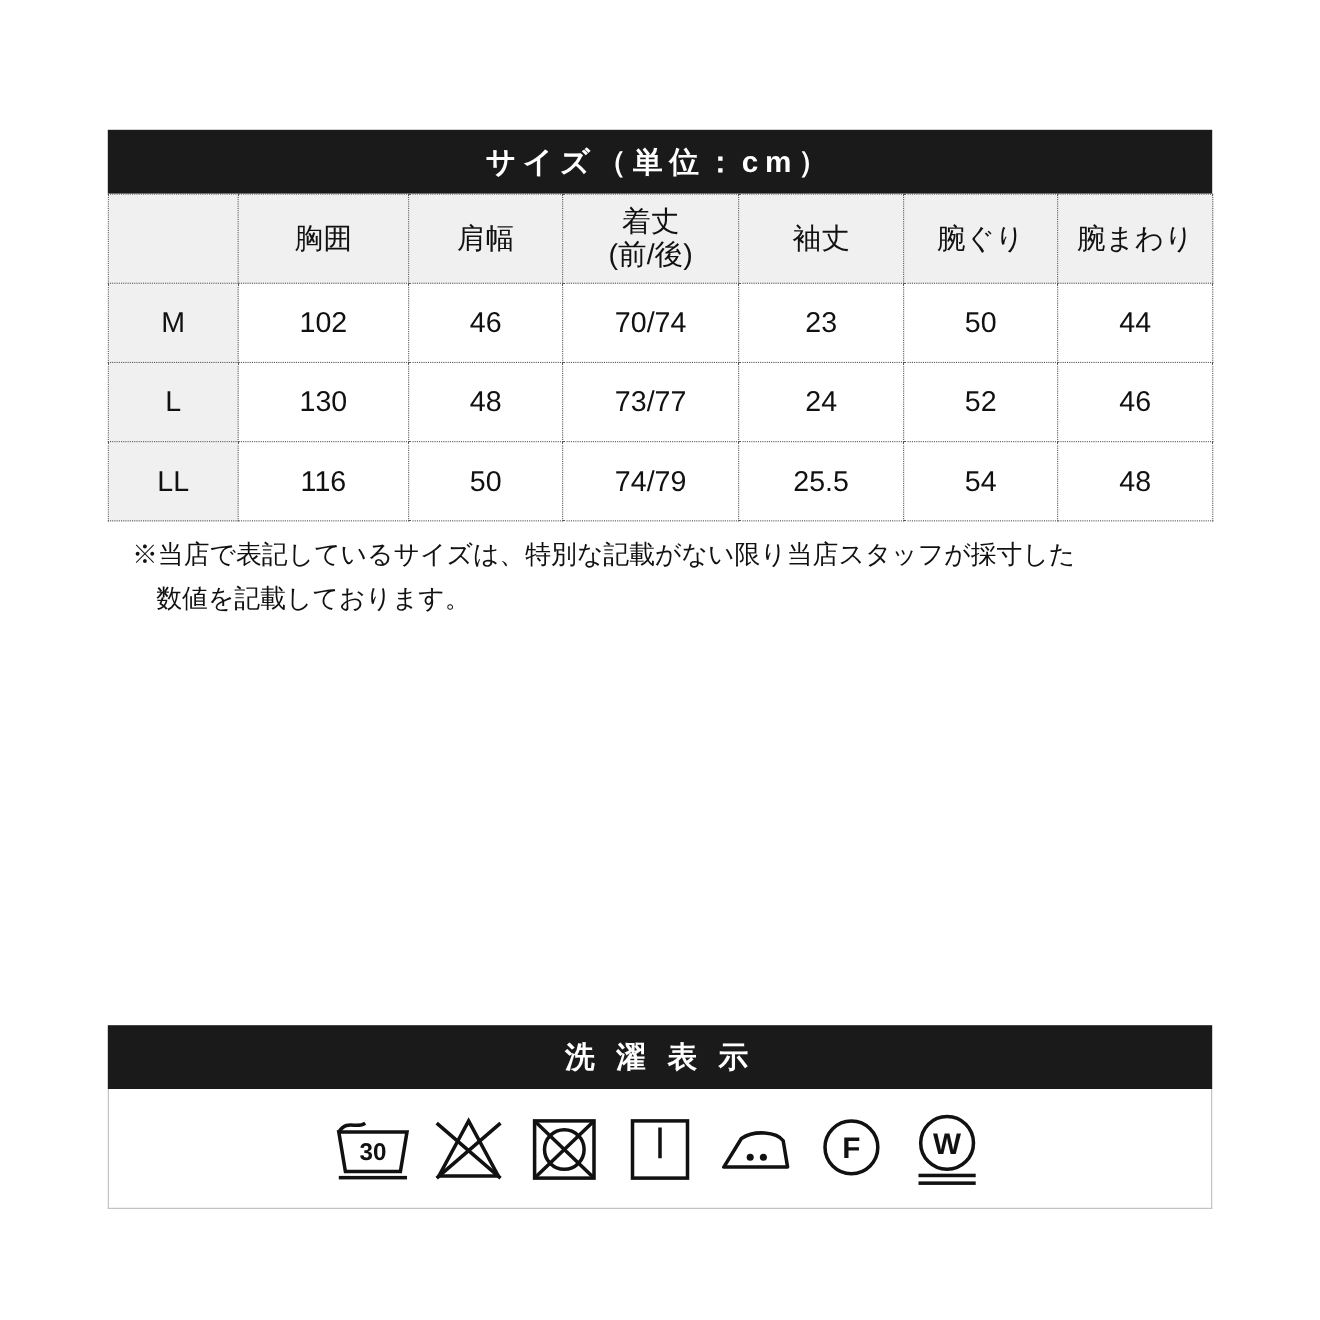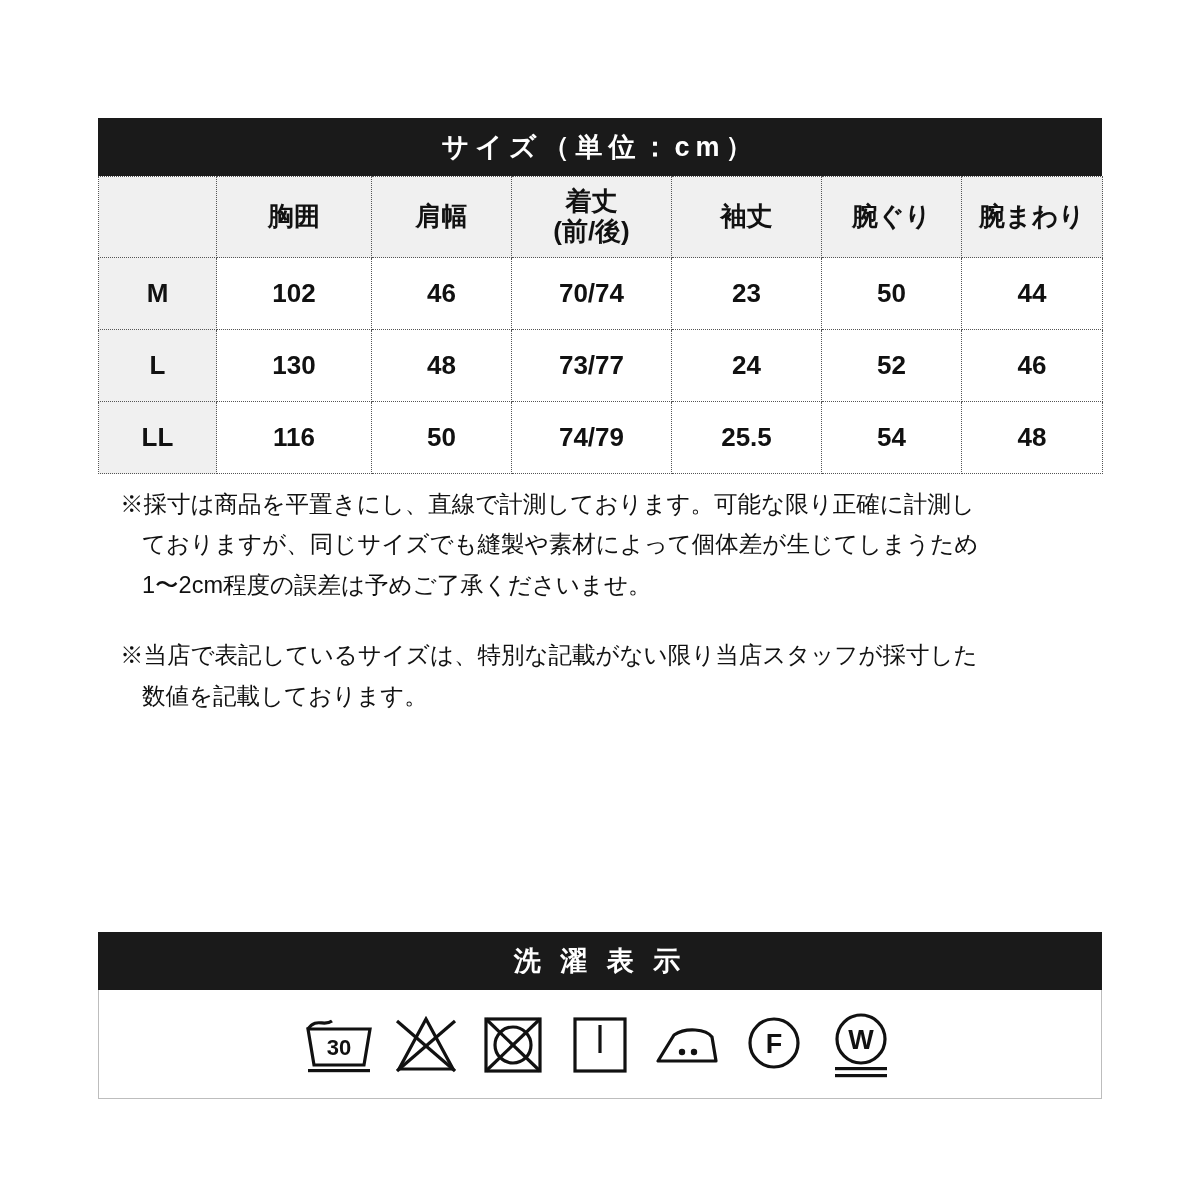--- a/index.html
+++ b/index.html
@@ -41,21 +41,21 @@
     line-height: 58px;
   }
   table.size {
     border-collapse: collapse;
     width: 1004px;
     table-layout: fixed;
   }
   table.size td, table.size th {
     border: 1px dotted #555555;
     text-align: center;
-    font-weight: 700;
+    font-weight: 400;
     color: #111111;
     background: #ffffff;
   }
   table.size thead th {
     background: #f0f0f0;
     height: 78px;
     font-size: 26px;
     line-height: 1.15;
     vertical-align: middle;
   }
@@ -188,25 +188,20 @@
           <td>25.5</td>
           <td>54</td>
           <td>48</td>
         </tr>
       </tbody>
     </table>
   </div>
 
   <div class="notes">
     <p class="note-p">
-      <span>※採寸は商品を平置きにし、直線で計測しております。可能な限り正確に計測し</span>
-      <span class="ind">ておりますが、同じサイズでも縫製や素材によって個体差が生じてしまうため</span>
-      <span class="ind">1〜2cm程度の誤差は予めご了承くださいませ。</span>
-    </p>
-    <p class="note-p">
       <span>※当店で表記しているサイズは、特別な記載がない限り当店スタッフが採寸した</span>
       <span class="ind">数値を記載しております。</span>
     </p>
   </div>
 
 
   <div class="laundry-block">
     <div class="band">洗 濯 表 示</div>
     <div class="laundry-body">
 

